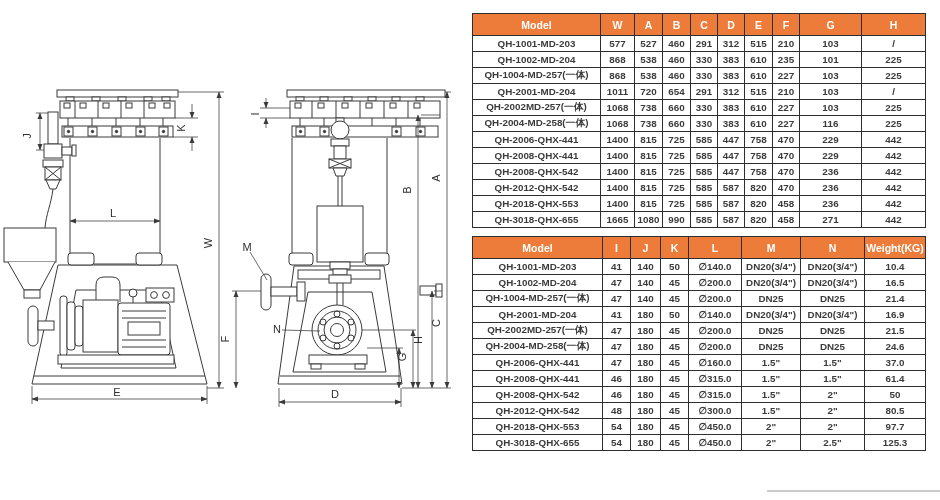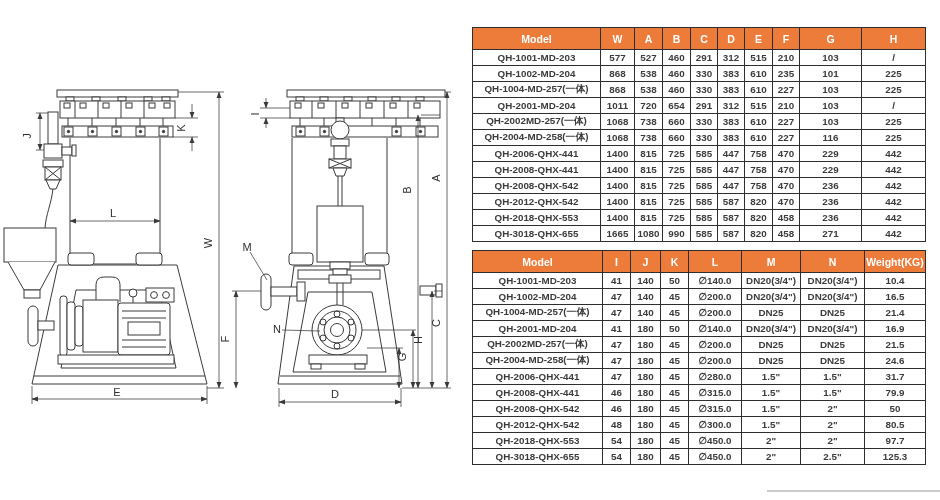--- a/index.html
+++ b/index.html
@@ -1,21 +1,21 @@
 <!DOCTYPE html>
 <html style="--header-bg: #ED7C3B; --header-text: #FFFFFF;"><head>
 <meta charset="utf-8">
 <style>
   html,body{margin:0;padding:0;}
   body{
     width:940px;height:500px;position:relative;overflow:hidden;
     background:#ffffff;font-family:"Liberation Sans",sans-serif;
   }
   .drawing-wrap{position:absolute;left:0;top:0;width:470px;height:500px;}
-  .tables-wrap{position:absolute;left:472px;top:27px;width:454px;}
+  .tables-wrap{position:absolute;left:472px;top:13px;width:454px;}
   table{border-collapse:collapse;table-layout:fixed;width:453px;background:#fff;}
   table.t2{margin-top:8px;}
   th{
     background:var(--header-bg,#ED7C3B);color:var(--header-text,#fff);
     font-size:10.5px;font-weight:bold;height:21px;
     border:1.6px solid #2e2e2e;padding:0;white-space:nowrap;overflow:hidden;
   }
   td{
     border:1.6px solid #2e2e2e;text-align:center;vertical-align:middle;
     font-size:9.8px;font-weight:600;color:#3b3b3b;height:15px;padding:0;
@@ -535,34 +535,34 @@
           <td>∅200.0</td>
           <td>DN25</td>
           <td>DN25</td>
           <td>24.6</td>
         </tr>
         <tr>
           <td>QH-2006-QHX-441</td>
           <td>47</td>
           <td>180</td>
           <td>45</td>
-          <td>∅280.0</td>
+          <td>∅160.0</td>
           <td>1.5"</td>
           <td>1.5"</td>
-          <td>31.7</td>
+          <td>37.0</td>
         </tr>
         <tr>
           <td>QH-2008-QHX-441</td>
           <td>46</td>
           <td>180</td>
           <td>45</td>
           <td>∅315.0</td>
           <td>1.5"</td>
           <td>1.5"</td>
-          <td>79.9</td>
+          <td>61.4</td>
         </tr>
         <tr>
           <td>QH-2008-QHX-542</td>
           <td>46</td>
           <td>180</td>
           <td>45</td>
           <td>∅315.0</td>
           <td>1.5"</td>
           <td>2"</td>
           <td>50</td>

